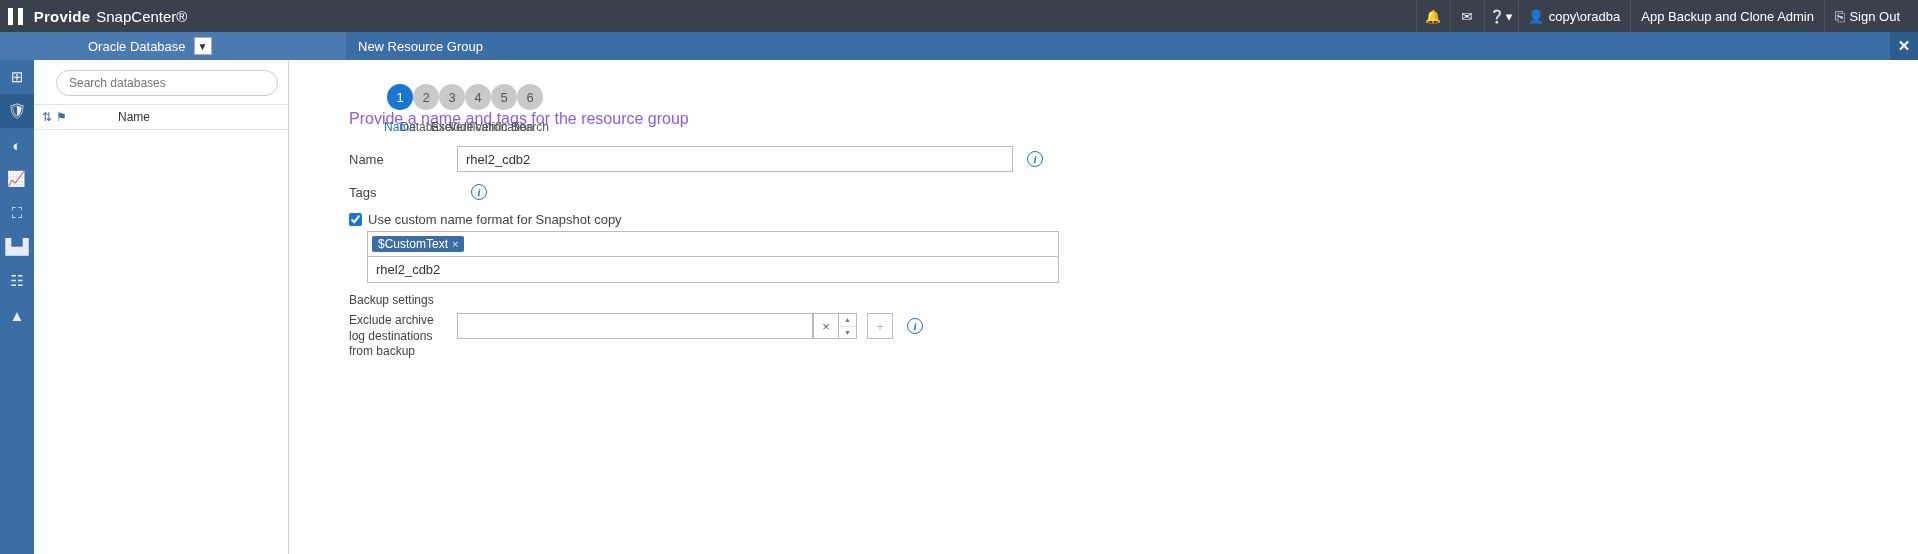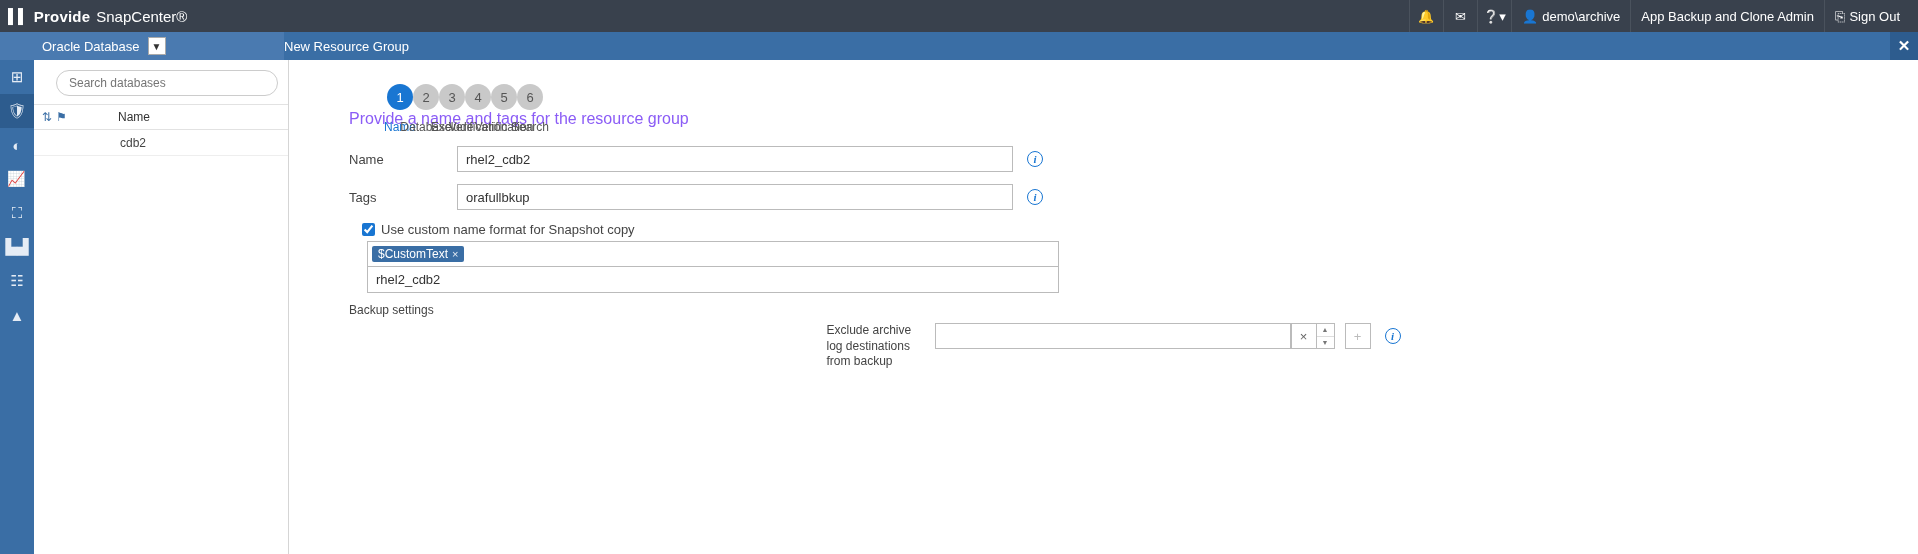--- a/index.html
+++ b/index.html
@@ -10,24 +10,24 @@
   .brand { display: flex; align-items: center; gap: 6px; font-size: 14px; }
   .brand .n { font-weight: 700; font-size: 15px; letter-spacing: .2px; }
   .brand .prod { font-weight: 400; font-size: 15px; }
   .topbar-spacer { flex: 1; }
   .top-item { height: 32px; display: flex; align-items: center; gap: 4px; padding: 0 10px; font-size: 13px; border-left: 1px solid #4a525d; cursor: pointer; }
   .top-item .glyph { font-size: 13px; line-height: 1; }
   .top-icon { width: 34px; justify-content: center; }
 
   
   .subheader { height: 28px; background: #3a6ea5; color: #fff; display: flex; align-items: stretch; }
-  .sub-left { display: flex; align-items: center; width: 284px; padding-left: 42px; gap: 8px; background: #4a7ab0; }
+  .sub-left { display: flex; align-items: center; width: 346px; padding-left: 88px; gap: 8px; background: #4a7ab0; }
   .sub-left .lbl { font-size: 13px; }
   .sub-left .dd { width: 18px; height: 18px; background: #fff; color: #333; display: flex; align-items: center; justify-content: center; font-size: 10px; border: 1px solid #aaa; cursor: pointer; }
-  .sub-right { flex: 1; display: flex; align-items: center; font-size: 13px; position: relative; }
+  .sub-right { flex: 1; display: flex; align-items: center; padding-left: 12px; font-size: 13px; position: relative; }
   .close-sub { position: absolute; right: 0; top: 0; width: 28px; height: 28px; background: #2d5c8e; color: #fff; display: flex; align-items: center; justify-content: center; font-size: 15px; font-weight: 700; cursor: pointer; }
 
   
   .rail { position: absolute; left: 0; top: 32px; bottom: 0; width: 34px; background: #3a6ea5; display: flex; flex-direction: column; }
   .rail .toggle { height: 28px; background: #f0f0f0; color: #555; display: flex; align-items: center; justify-content: center; font-size: 13px; cursor: pointer; border-bottom: 1px solid #ddd; }
   .rail-item { height: 34px; display: flex; align-items: center; justify-content: center; color: #e5ecf5; font-size: 15px; cursor: pointer; }
   .rail-item.active { background: #2d5c8e; }
 
   
   .leftpanel { position: absolute; left: 34px; top: 60px; bottom: 0; width: 255px; background: #fff; border-right: 1px solid #d5d5d5; display: flex; flex-direction: column; }
@@ -48,31 +48,31 @@
   .connector { height: 3px; flex: 0 0 0; width: 76px; background: #1976d2; margin: 0 -38px; z-index: 1; position: relative; top: -12px; }
   .stepper-inner { display: flex; align-items: flex-start; }
 
   
   .section-title { font-size: 16px; color: #8b5cf6; margin: 0 0 18px 0; font-weight: 400; }
   .form-row { display: flex; align-items: center; margin-bottom: 12px; }
   .form-row .flabel { width: 108px; font-size: 13px; color: #444; }
   .form-row input[type=text] { width: 556px; height: 26px; border: 1px solid #bbb; padding: 0 8px; font-size: 13px; color: #333; }
   .info-i { width: 16px; height: 16px; border-radius: 50%; border: 1.5px solid #1976d2; color: #1976d2; display: inline-flex; align-items: center; justify-content: center; font-size: 11px; font-weight: 700; margin-left: 14px; cursor: pointer; font-style: italic; font-family: Georgia, serif; }
 
-  .chk-row { display: flex; align-items: center; gap: 6px; margin-bottom: 4px; margin-left: 13px; }
+  .chk-row { display: flex; align-items: center; gap: 6px; margin-bottom: 4px; }
   .chk-row input { accent-color: #1976d2; }
   .chk-row label { font-size: 13px; color: #444; }
 
   .token-box { width: 692px; min-height: 26px; border: 1px solid #bbb; padding: 2px 4px; background: #fff; margin-bottom: 0; }
   .token { display: inline-flex; align-items: center; gap: 4px; background: #3a6ea5; color: #fff; font-size: 12px; padding: 1px 6px; border-radius: 2px; cursor: default; }
   .token .x { font-size: 11px; color: #e5ecf5; cursor: pointer; }
   .token-free { width: 692px; height: 26px; border: 1px solid #bbb; border-top: none; padding: 3px 8px; font-size: 13px; color: #333; display: flex; align-items: center; }
 
   .backup-title { font-size: 12px; color: #444; margin: 10px 0 6px 0; font-weight: 400; }
-  .exclude-row { display: flex; align-items: flex-start; gap: 12px; justify-content: center; }
+  .exclude-row { display: flex; align-items: flex-start; gap: 12px; }
   .exclude-row .elabel { width: 96px; font-size: 12px; color: #444; line-height: 1.3; }
   .select-box { width: 356px; height: 26px; border: 1px solid #bbb; background: #fff; }
   .clear-btn, .plus-btn { width: 26px; height: 26px; border: 1px solid #bbb; background: #fff; display: flex; align-items: center; justify-content: center; font-size: 13px; color: #666; cursor: pointer; }
   .spinner { width: 18px; height: 26px; display: flex; flex-direction: column; border: 1px solid #bbb; border-left: none; }
   .spinner div { flex: 1; display: flex; align-items: center; justify-content: center; font-size: 7px; color: #777; cursor: pointer; }
   .spinner div:first-child { border-bottom: 1px solid #ddd; }
   .plus-btn { margin-left: 10px; color: #bbb; }
 </style>
 </head>
 <body>
@@ -88,21 +88,21 @@
       <span class="glyph">🔔</span>
     </div>
   <div class="top-item top-icon">
       <span class="glyph">✉</span>
     </div>
   <div class="top-item top-icon">
       <span class="glyph">❔▾</span>
     </div>
   <div class="top-item">
     <span class="glyph">👤</span>
-    <span>demo\archive</span>
+    <span>copy\oradba</span>
   </div>
   <div class="top-item">
     <span>App Backup and Clone Admin</span>
   </div>
   <div class="top-item">
     <span class="glyph">⎘</span>
     <span>Sign Out</span>
   </div>
 </div>
 
@@ -137,23 +137,20 @@
   <div class="search-wrap">
     <input type="text" placeholder="Search databases" style="">
   </div>
   <div class="list-header">
     <div class="sort-col">
       <span>⇅</span>
       <span style="color:#3a6ea5;">⚑</span>
     </div>
     <div class="name-col">Name</div>
   </div>
-  <div class="list-row">
-    <span>cdb2</span>
-  </div>
 </div>
 
 <div class="wizard">
 
   <div class="stepper-inner">
     <div class="step active">
       <div class="dot">1</div>
       <div class="lab">Name</div>
     </div>
     <div class="connector"></div>
@@ -186,21 +183,20 @@
   <div class="section-title">Provide a name and tags for the resource group</div>
 
   <div class="form-row">
     <div class="flabel">Name</div>
     <input type="text" value="rhel2_cdb2" style="">
     <span class="info-i">i</span>
   </div>
 
   <div class="form-row">
     <div class="flabel">Tags</div>
-    <input type="text" value="orafullbkup" style="">
     <span class="info-i">i</span>
   </div>
 
   <div class="chk-row">
     <input type="checkbox" checked="" style="">
     <label>Use custom name format for Snapshot copy</label>
   </div>
 
   <div style="margin-left:18px;">
     <div class="token-box">

